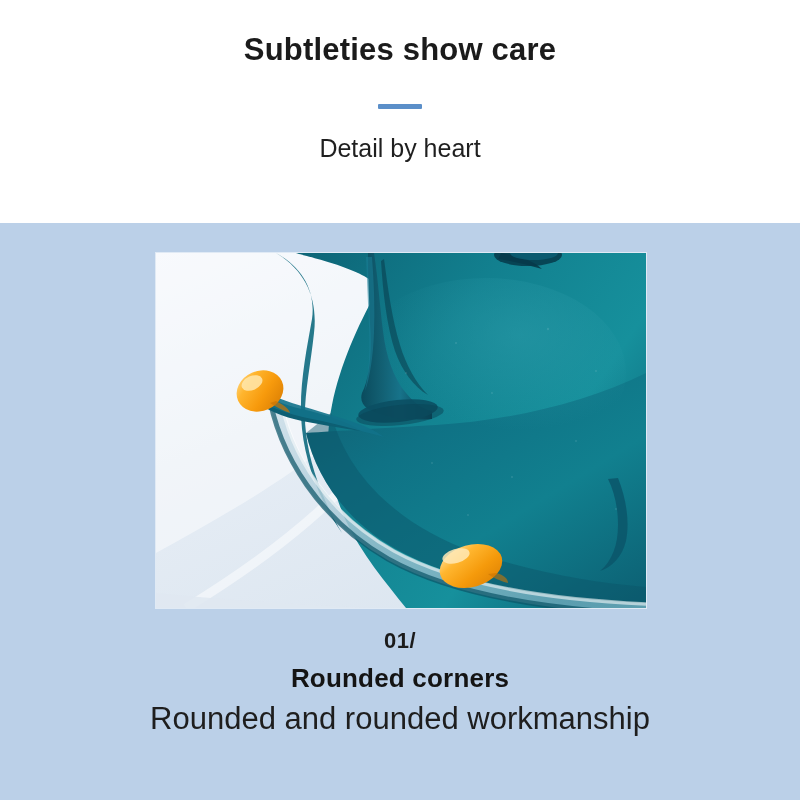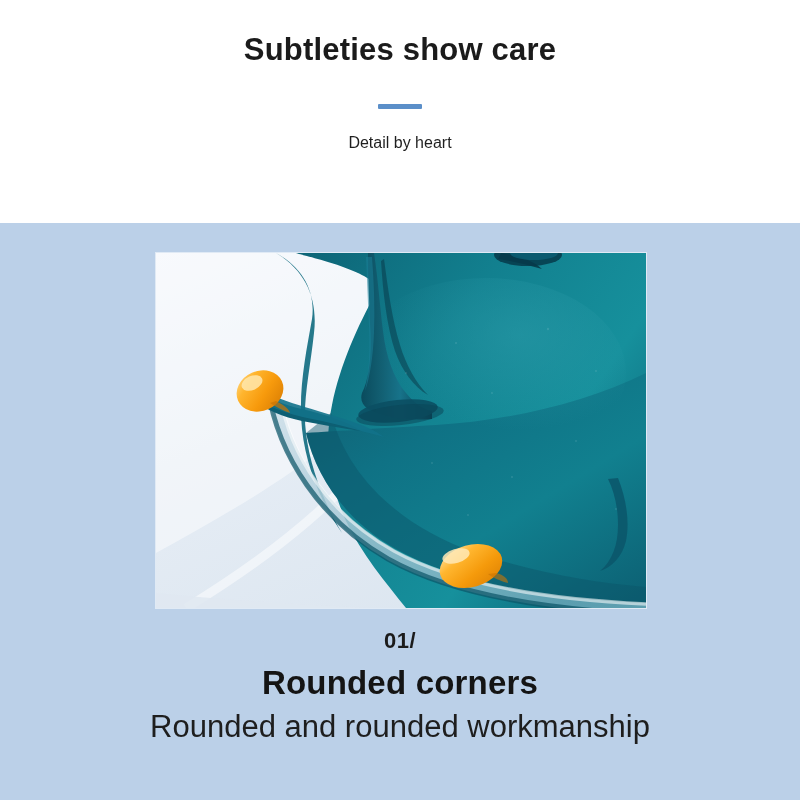--- a/index.html
+++ b/index.html
@@ -48,21 +48,21 @@
     width: 44px;
     height: 5px;
     background: #5b8fc9;
     border-radius: 1px;
   }
   .header-subtitle {
     position: absolute;
     left: 0;
     top: 133px;
     width: 800px;
-    font-size: 16px;
+    font-size: 25px;
     font-weight: normal;
     color: #1f1f1f;
     line-height: 1.25;
   }
 
   
   .body-section {
     position: absolute;
     left: 0;
     top: 223px;
@@ -98,21 +98,21 @@
   }
   .caption-number {
     font-size: 22px;
     font-weight: bold;
     color: #1b1b1b;
     line-height: 1.25;
     letter-spacing: 0.5px;
   }
   .caption-heading {
     margin-top: 8px;
-    font-size: 33px;
+    font-size: 26px;
     font-weight: bold;
     color: #141414;
     line-height: 1.2;
     letter-spacing: 0.2px;
   }
   .caption-sub {
     margin-top: 6px;
     font-size: 31px;
     font-weight: normal;
     color: #1e1e1e;

